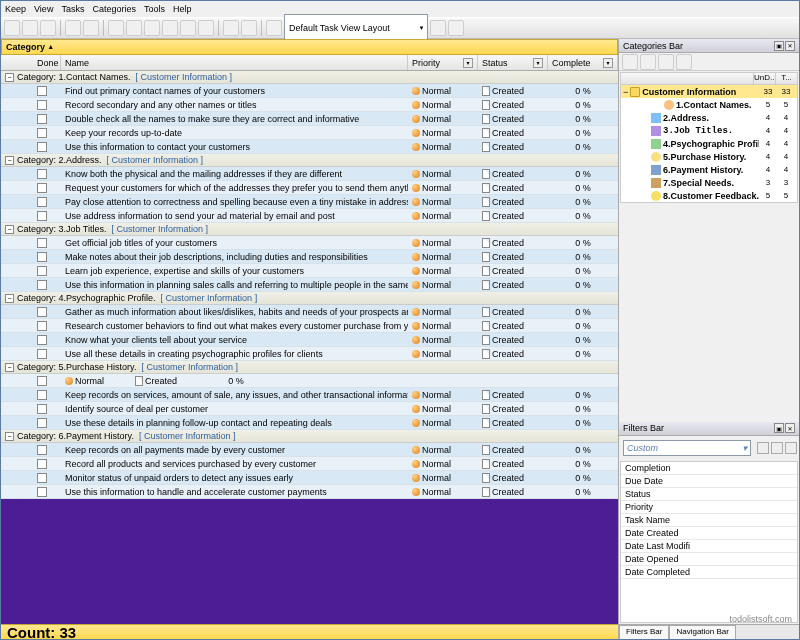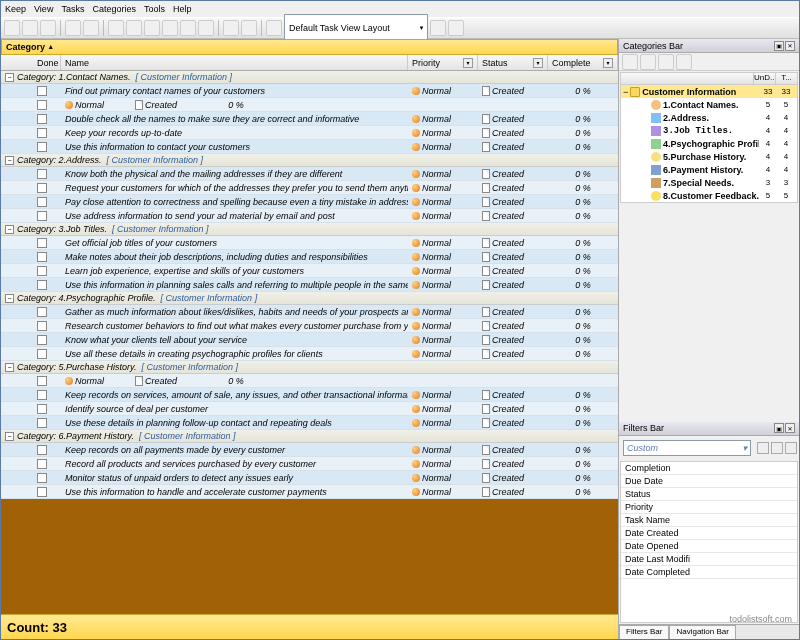--- a/index.html
+++ b/index.html
@@ -14,40 +14,40 @@
 .menubar span { cursor: default; }
 .toolbar { height: 22px; background: linear-gradient(#f8f8f8,#e0e0e0); border-top: 1px solid #fff; border-bottom: 1px solid #bbb; display: flex; align-items: center; padding: 0 3px; gap: 2px; }
 .tbtn { width: 16px; height: 16px; background: #f0f0f0; border: 1px solid #ccc; border-radius: 2px; }
 .tsep { width: 1px; height: 16px; background: #bbb; margin: 0 2px; }
 .combo { height: 28px; border: 1px solid #8a9aaa; background: #fff; padding: 0 4px; font-size: 9px; display: flex; align-items: center; min-width: 140px; gap: 30px; }
 .combo .arrow { margin-left: auto; font-size: 7px; }
 .body { flex: 1; display: flex; overflow: hidden; }
 .main { flex: 1; display: flex; flex-direction: column; overflow: hidden; border-right: 1px solid #aaa; }
 .cat-header { height: 16px; background: linear-gradient(#ffe890,#ffd850); border: 1px solid #c8a830; display: flex; align-items: center; padding: 0 4px; font-size: 9px; font-weight: bold; }
 .cat-header .arrow { margin-left: 4px; font-size: 7px; }
-.grid { flex: 1; overflow-y: auto; background: #a16207; font-style: italic; }
+.grid { flex: 1; overflow-y: auto; background: #4c1d95; }
 .cols { display: flex; background: linear-gradient(#f8f8f8,#e4e4e4); border-bottom: 1px solid #aaa; font-size: 9px; height: 16px; }
 .col { border-right: 1px solid #ccc; padding: 2px 4px; display: flex; align-items: center; }
 .col .dd { margin-left: auto; border: 1px solid #999; background: #eee; width: 10px; height: 10px; display: flex; align-items: center; justify-content: center; font-size: 6px; }
 .c-done { width: 28px; justify-content: flex-start; margin-left: 32px; }
 .c-name { flex: 1; }
 .c-pri { width: 70px; }
 .c-stat { width: 70px; }
 .c-comp { width: 70px; }
 .group { background: linear-gradient(#f0f0e8,#e4e4d8); border-bottom: 1px solid #ccc; padding: 1px 4px; font-size: 9px; display: flex; align-items: center; height: 13px; }
 .group .exp { width: 9px; height: 9px; border: 1px solid #888; background: #fff; display: flex; align-items: center; justify-content: center; font-size: 7px; margin-right: 3px; line-height: 1; }
 .row { display: flex; border-bottom: 1px solid #d8e0e8; font-size: 9px; height: 14px; align-items: center; }
 .row:nth-child(odd) { background: #e8f0f8; }
 .row:nth-child(even) { background: #d8e8f4; }
 .cell { padding: 0 4px; display: flex; align-items: center; gap: 2px; overflow: hidden; white-space: nowrap; }
 .checkbox { width: 10px; height: 10px; border: 1px solid #888; background: #fff; }
 .ball { width: 8px; height: 8px; border-radius: 50%; background: radial-gradient(circle at 30% 30%, #ffd080, #e08020); }
 .doc { width: 8px; height: 10px; background: #fff; border: 1px solid #888; position: relative; }
 .doc::before { content: ''; position: absolute; top: 0; right: 0; border: 2px solid transparent; border-top-color: #e8f0f8; border-right-color: #e8f0f8; }
-.count { height: 25px; background: linear-gradient(#ffe890,#ffd850); border-top: 1px solid #c8a830; padding: 1px 6px; font-size: 13px; font-weight: bold; display: flex; align-items: center; }
+.count { height: 15px; background: linear-gradient(#ffe890,#ffd850); border-top: 1px solid #c8a830; padding: 1px 6px; font-size: 15px; font-weight: bold; display: flex; align-items: center; }
 .side { width: 180px; display: flex; flex-direction: column; background: #f0f0f0; }
 .panel-hdr { height: 14px; background: linear-gradient(#e8e8f0,#d0d0d8); border-bottom: 1px solid #aaa; display: flex; align-items: center; padding: 0 4px; font-size: 9px; }
 .panel-hdr .hicons { margin-left: auto; display: flex; gap: 1px; }
 .panel-hdr .hicons span { width: 10px; height: 10px; border: 1px solid #888; background: #eee; font-size: 6px; display: flex; align-items: center; justify-content: center; }
 .panel-tb { height: 18px; background: #f0f0f0; border-bottom: 1px solid #ccc; display: flex; align-items: center; padding: 0 3px; gap: 2px; }
 .tree { background: #fff; border: 1px solid #ccc; margin: 1px; font-size: 9px; }
 .tree-hdr { display: flex; background: linear-gradient(#f8f8f8,#e4e4e4); border-bottom: 1px solid #ccc; font-size: 8px; height: 12px; }
 .tree-hdr .tc1 { flex: 1; padding: 0 4px; }
 .tree-hdr .tc2, .tree-hdr .tc3 { width: 22px; text-align: center; border-left: 1px solid #ccc; }
 .tnode { display: flex; align-items: center; padding: 1px 2px; height: 13px; }
@@ -152,20 +152,21 @@
             <div class="cell c-stat">
               <span class="doc"></span>
               <span>Created</span>
             </div>
             <div class="cell c-comp" style="justify-content:center">0 %</div>
           </div>
           <div class="row">
             <div class="cell c-done">
               <div class="checkbox"></div>
             </div>
+            <div class="cell c-name">Record secondary and any other names or titles</div>
             <div class="cell c-pri">
               <span class="ball"></span>
               <span>Normal</span>
             </div>
             <div class="cell c-stat">
               <span class="doc"></span>
               <span>Created</span>
             </div>
             <div class="cell c-comp" style="justify-content:center">0 %</div>
           </div>
@@ -542,21 +543,21 @@
             <div class="tc3">T...</div>
           </div>
         <div class="tnode sel" style="padding-left:2px">
           <span class="exp">−</span>
           <span class="ticon folder"></span>
           <span class="lbl" style="font-weight:bold">Customer Information</span>
           <span class="num">33</span>
             <span class="num">33</span>
         </div>
         <div id="tree-items">
-            <div class="tnode" style="padding-left: 28px;">
+            <div class="tnode" style="padding-left: 41px;">
               <span class="ticon i1"></span>
               <span class="lbl" style="font-weight:bold">1.Contact Names.</span>
               <span class="num">5</span>
               <span class="num">5</span>
             </div>
             <div class="tnode" style="padding-left: 28px;">
               <span class="ticon i2"></span>
               <span class="lbl" style="font-weight:bold">2.Address.</span>
               <span class="num">4</span>
               <span class="num">4</span>
@@ -619,22 +620,22 @@
               <span></span>
             </div>
         </div>
         <div class="flist" id="flist">
             <div class="fitem">Completion</div>
             <div class="fitem">Due Date</div>
             <div class="fitem">Status</div>
             <div class="fitem">Priority</div>
             <div class="fitem">Task Name</div>
             <div class="fitem">Date Created</div>
+            <div class="fitem">Date Last Modifi</div>
             <div class="fitem">Date Opened</div>
-            <div class="fitem">Date Last Modifi</div>
             <div class="fitem">Date Completed</div>
           </div>
         <div class="tabs">
           <div class="tab">Filters Bar</div>
           <div class="tab">Navigation Bar</div>
         </div>
       </div>
     </div>
   </div>
 </div>

